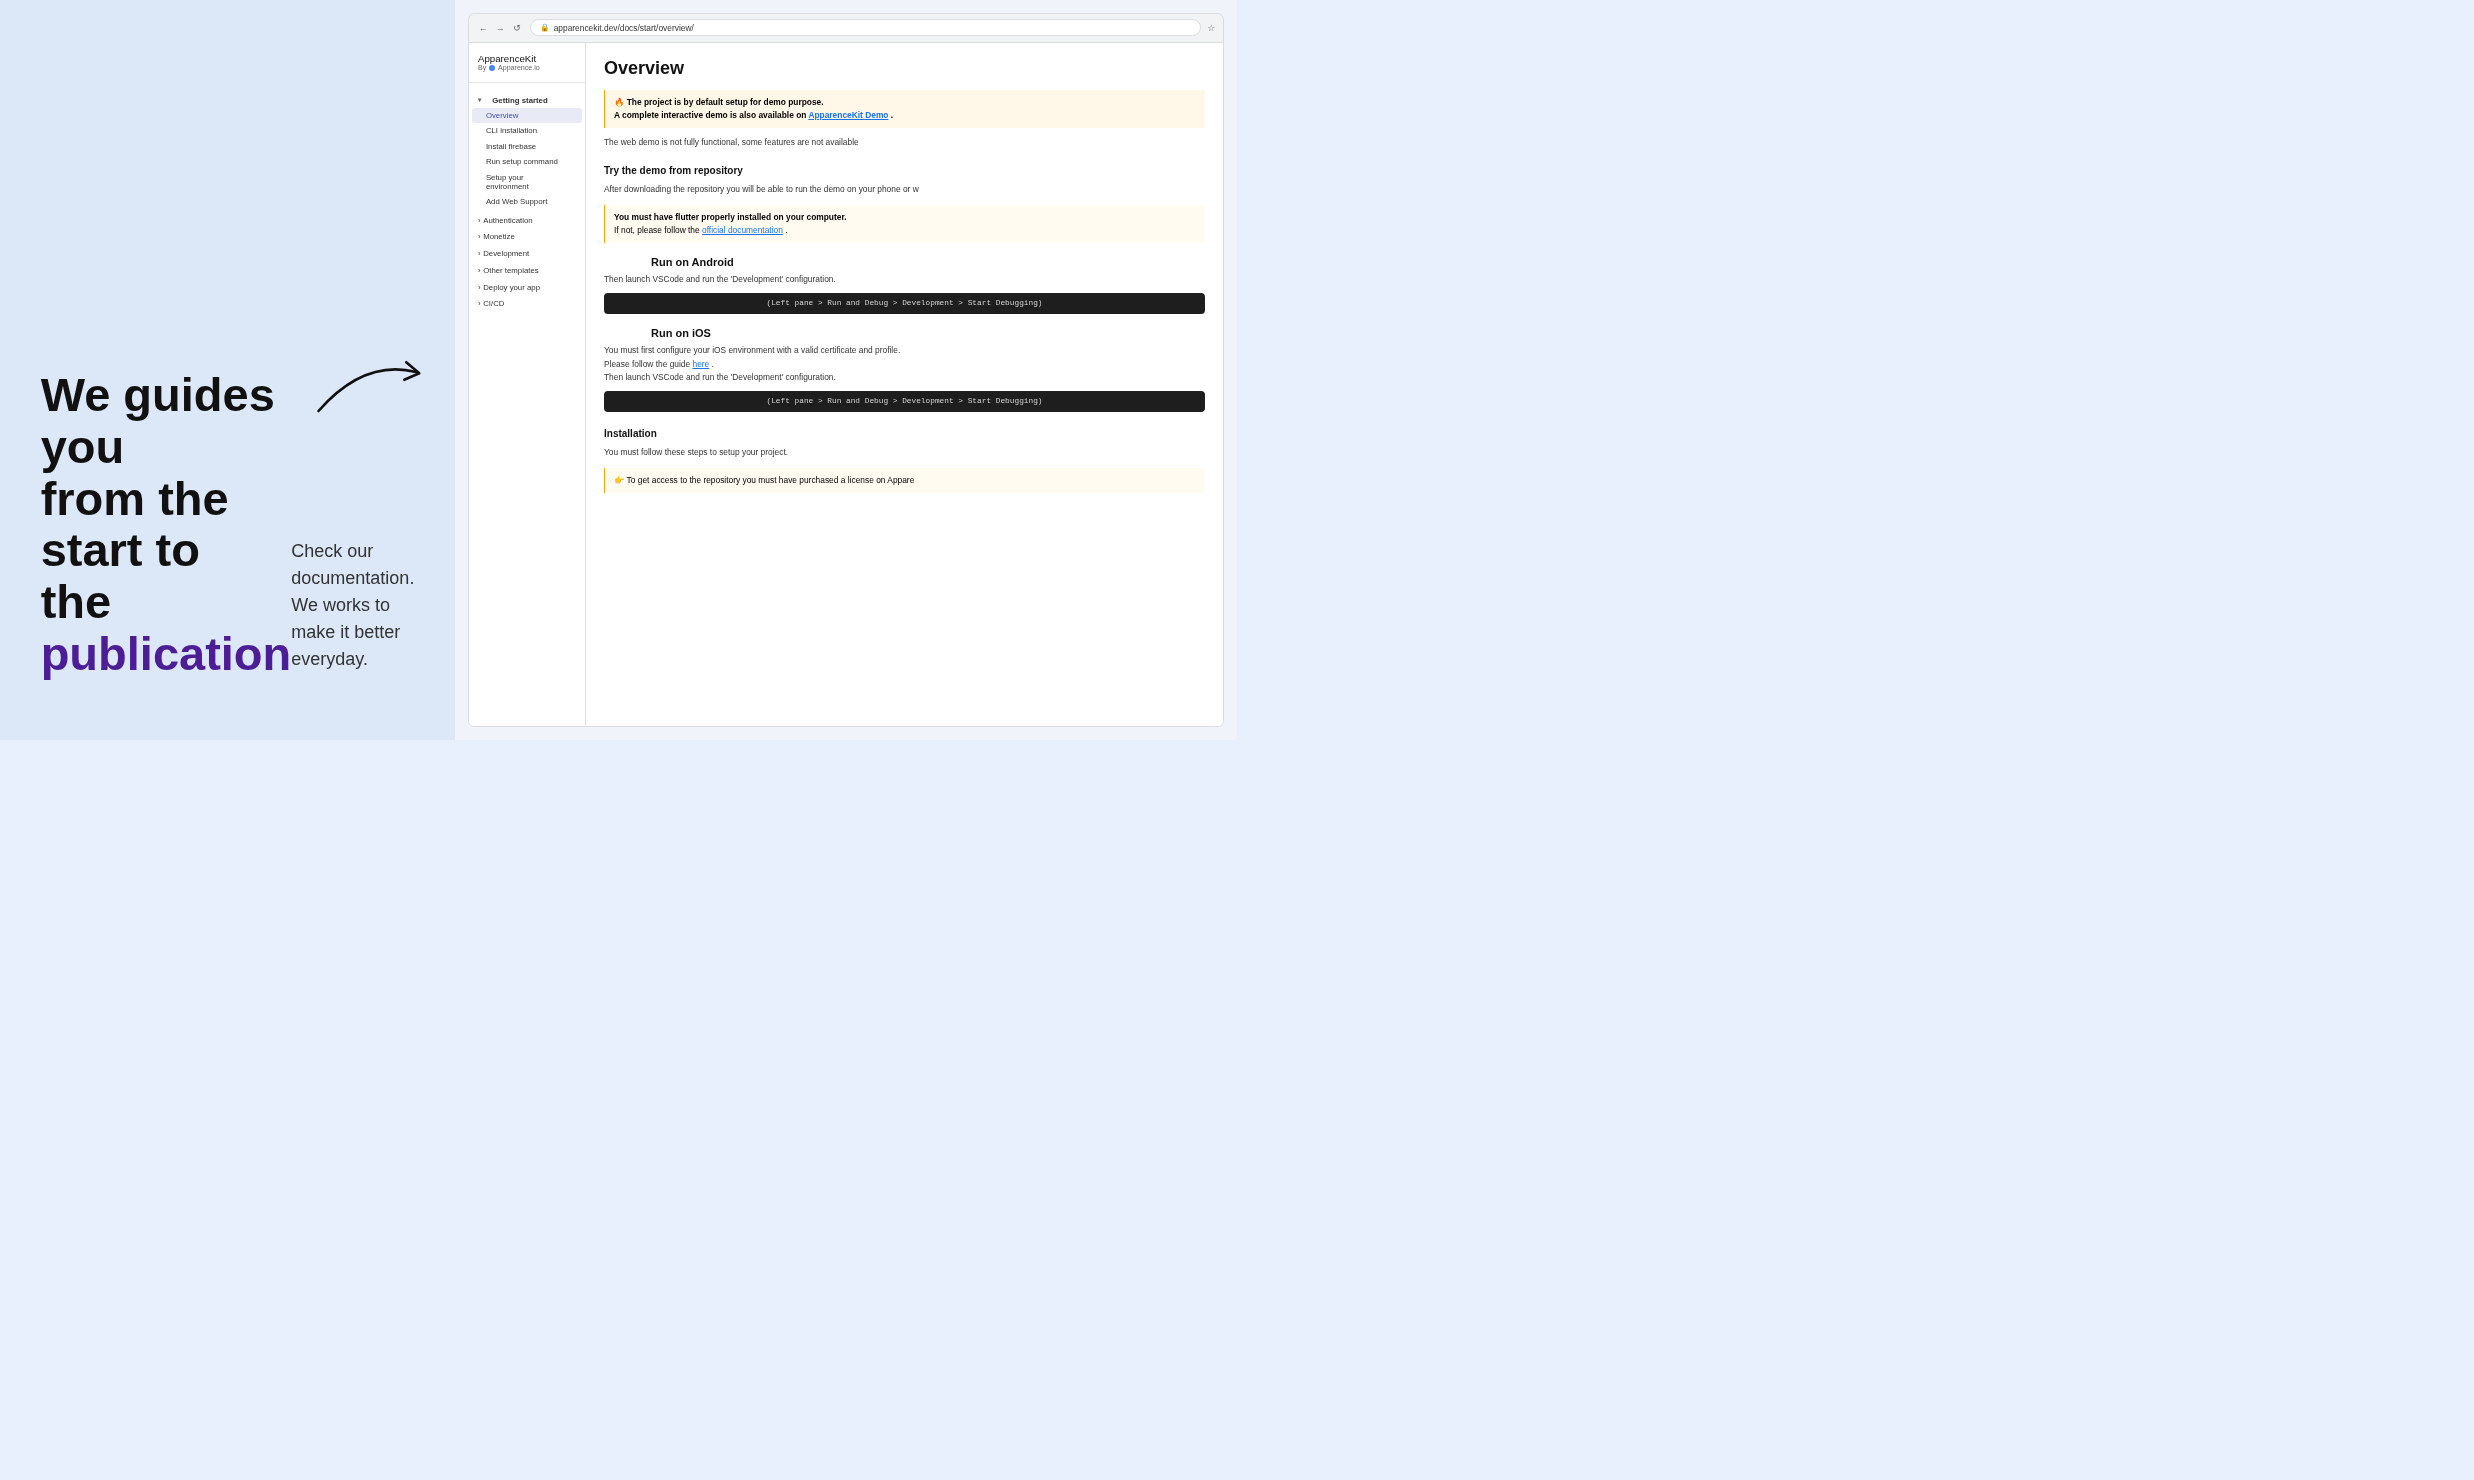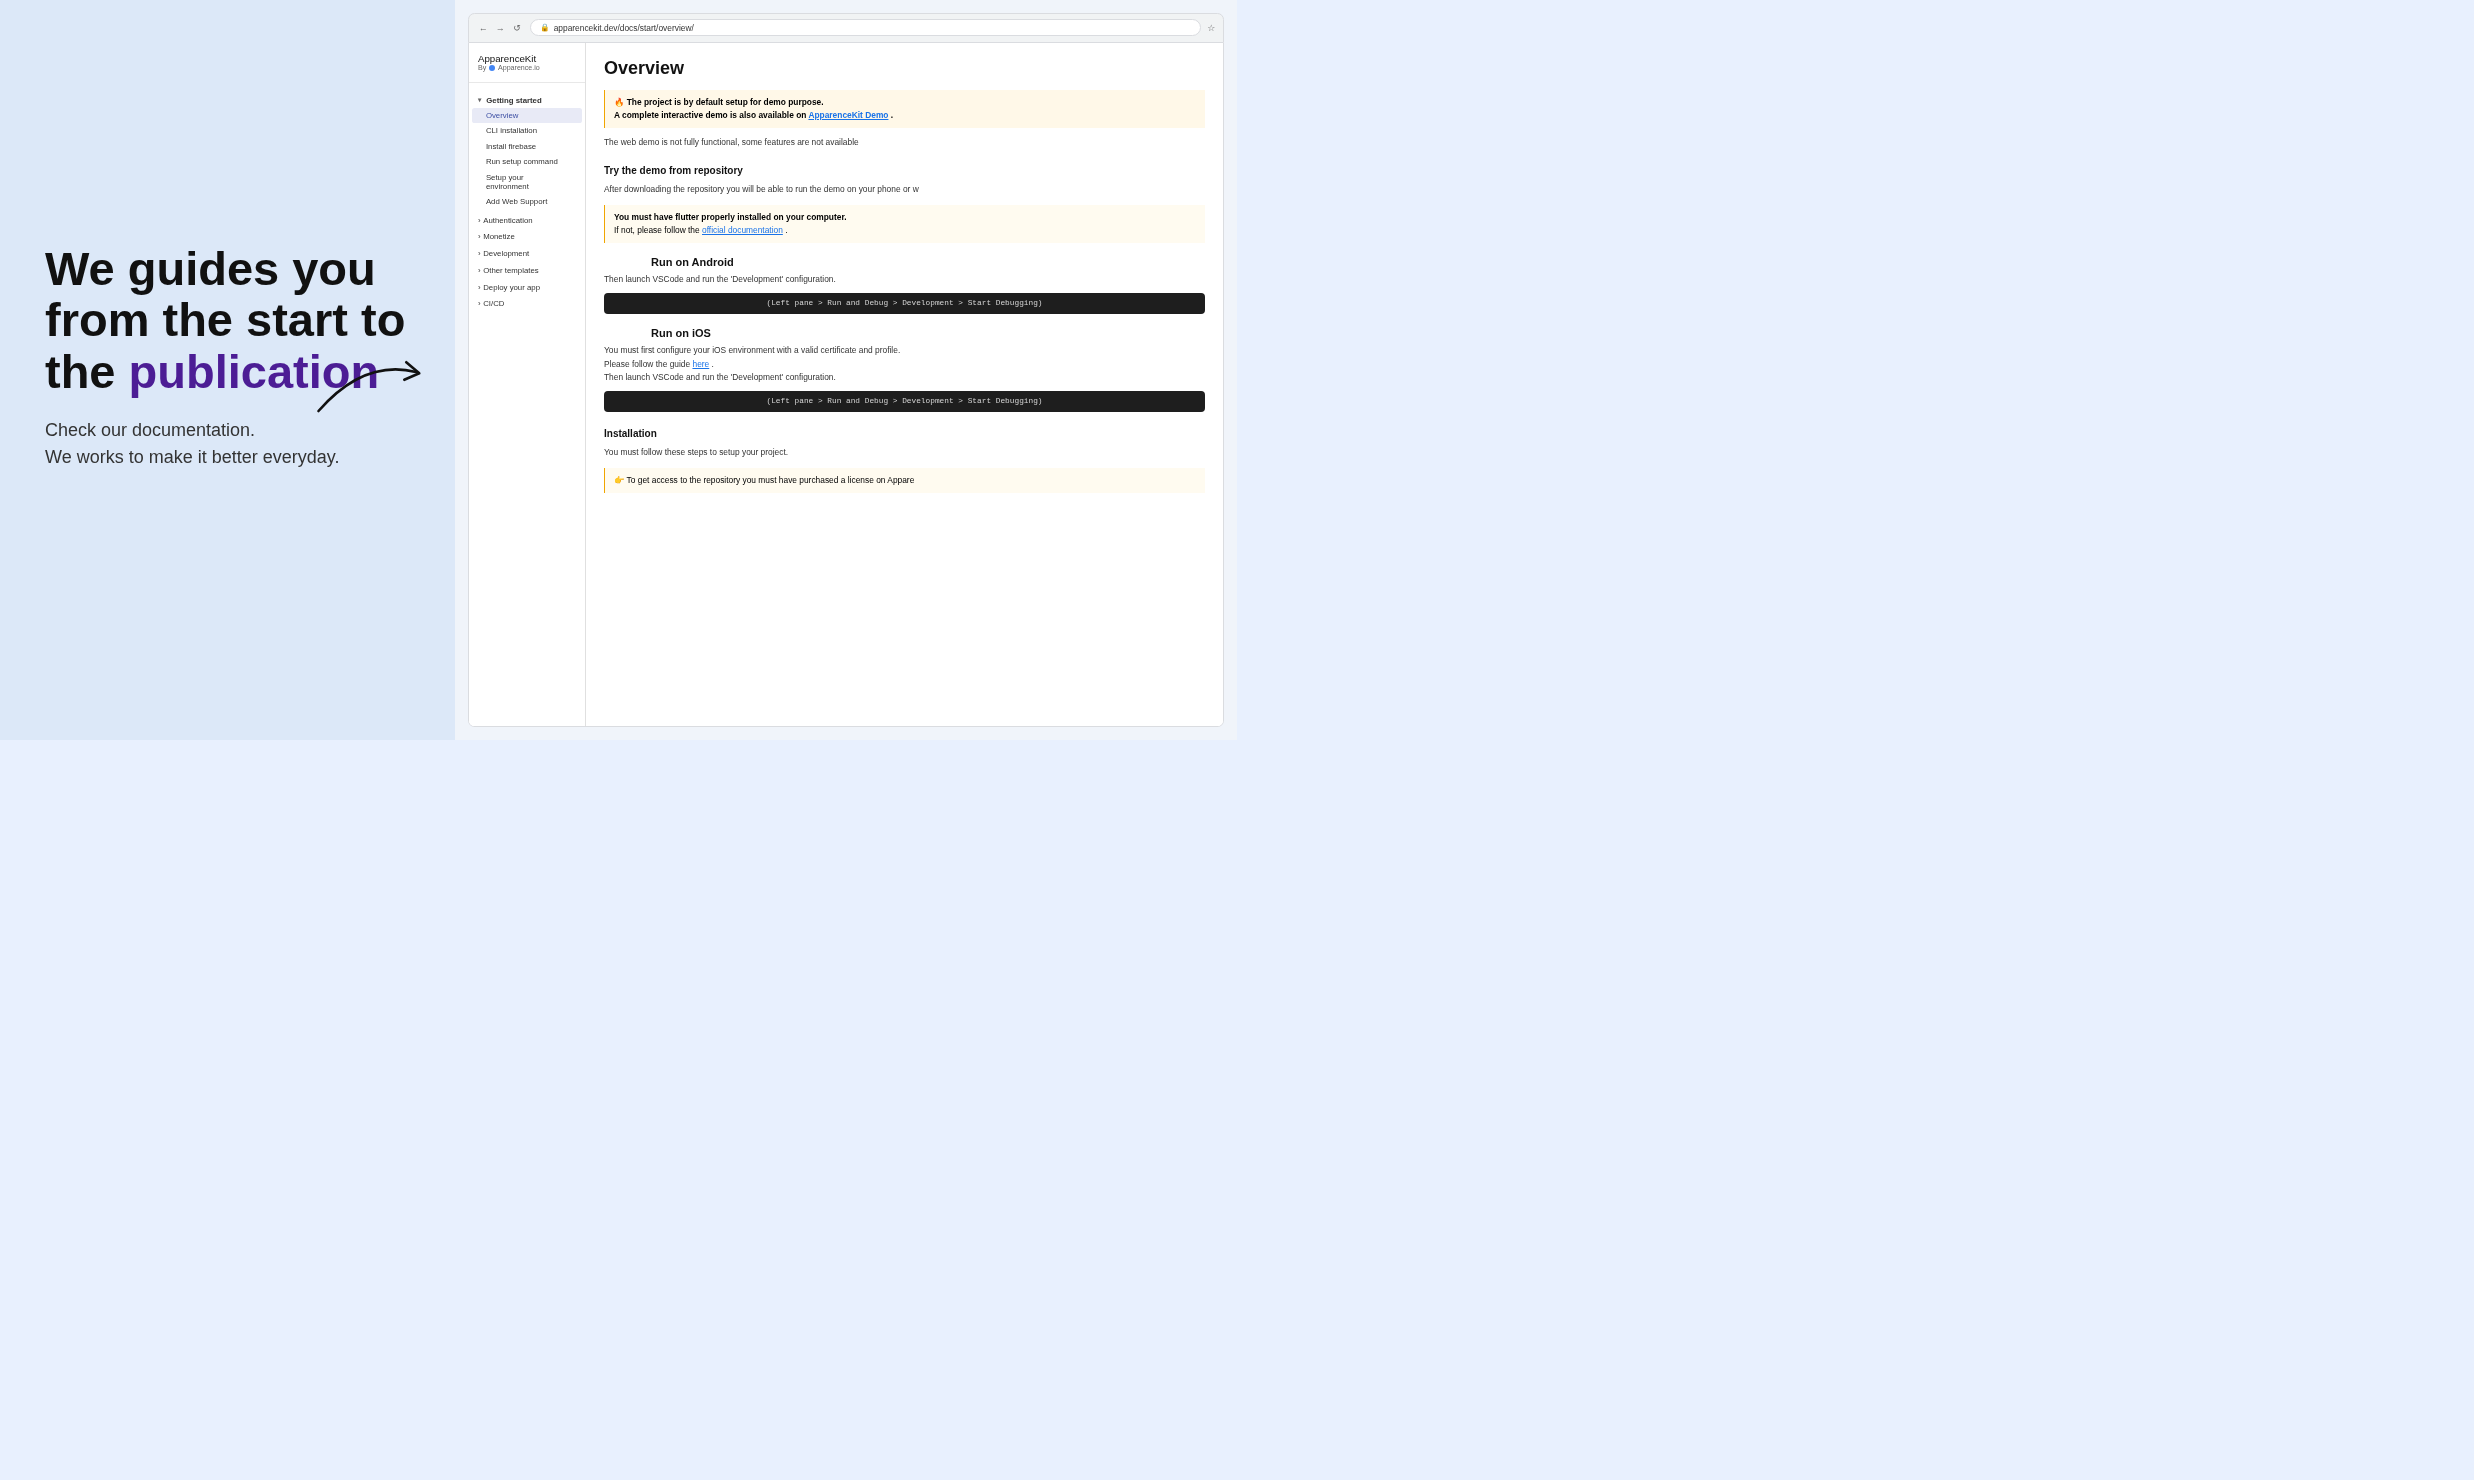--- a/index.html
+++ b/index.html
@@ -12,24 +12,24 @@
       overflow: hidden;
     }
 
     
     .left-panel {
       width: 455px;
       min-width: 455px;
       height: 100%;
       background: #dce8f8;
       display: flex;
-      flex-direction: column;
       justify-content: center;
-      padding: 56px 45px;
+      padding: 41px 45px;
       position: relative;
+      align-items: flex-end;
     }
     .hero-title {
       font-size: 47px;
       font-weight: 800;
       color: #111;
       line-height: 1.1;
       margin-bottom: 19.5px;
     }
     .hero-title .highlight {
       color: #4c1d95;
@@ -156,21 +156,21 @@
     .sidebar-section {
       padding: 2.6px 0;
     }
     .sidebar-section-title {
       padding: 3.2px 9px;
       font-size: 7.8px;
       font-weight: 600;
       color: #333;
       display: flex;
       align-items: center;
-      gap: 5px;
+      gap: 11px;
     }
     .sidebar-section-title .chevron {
       font-size: 6.5px;
       color: #666;
     }
     .sidebar-item {
       padding: 3.2px 14.3px;
       font-size: 7.8px;
       color: #333;
       cursor: pointer;

